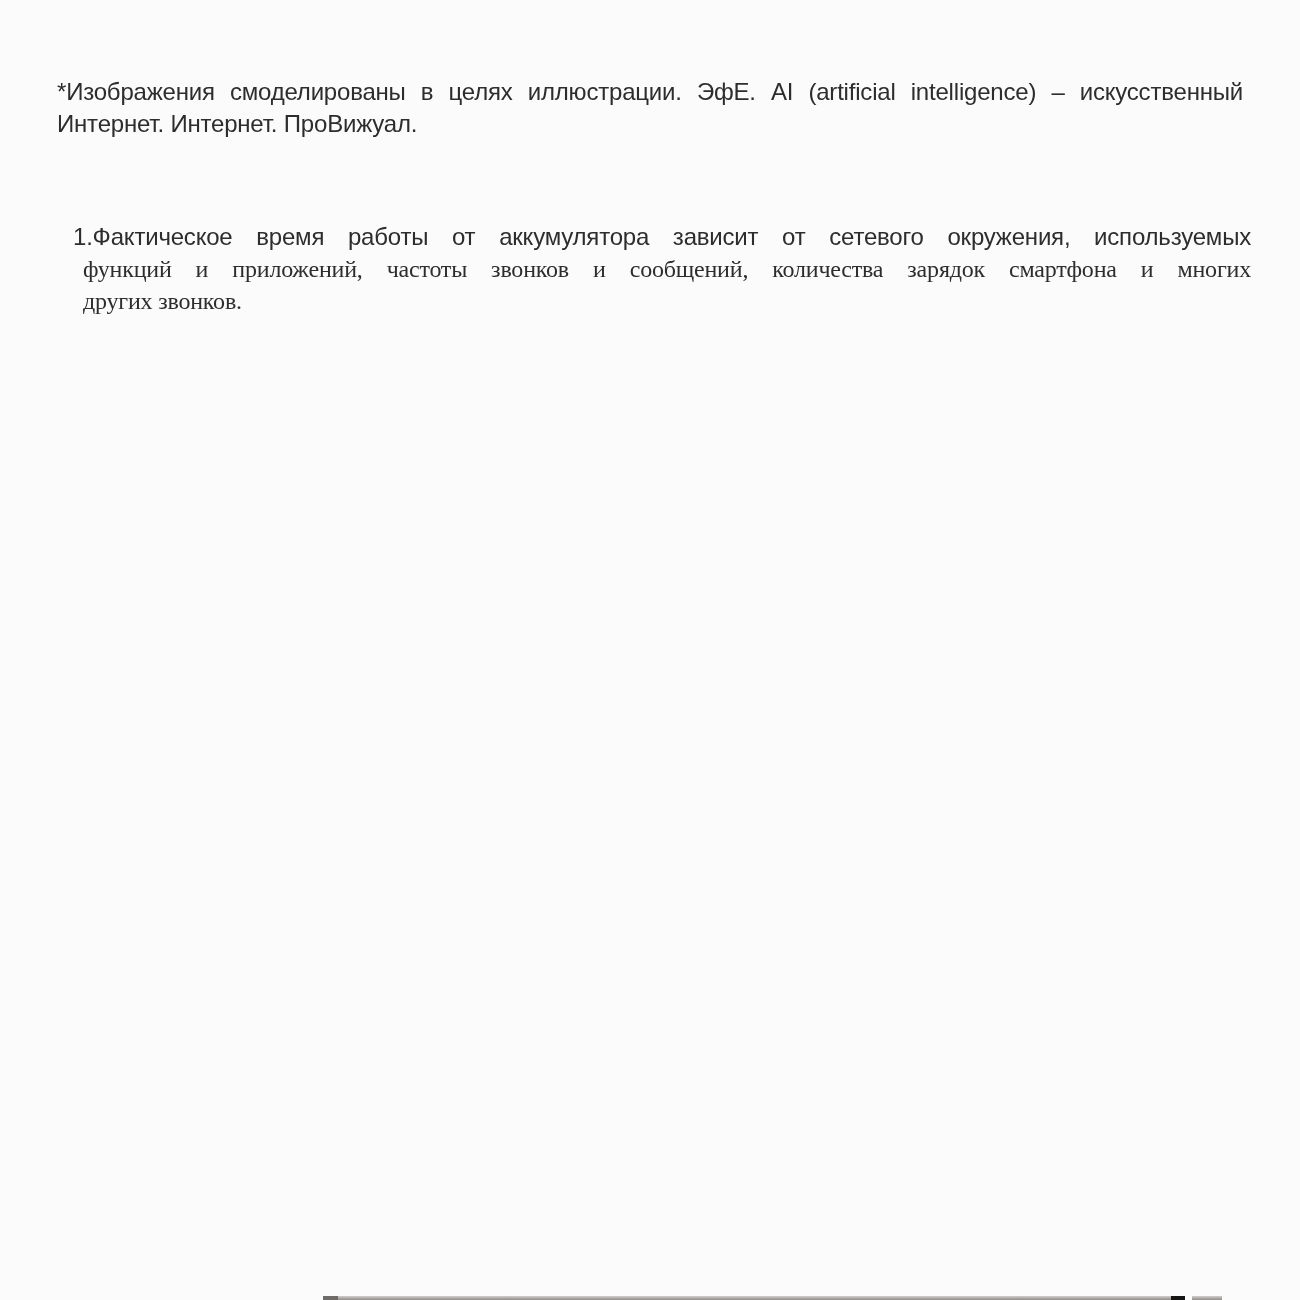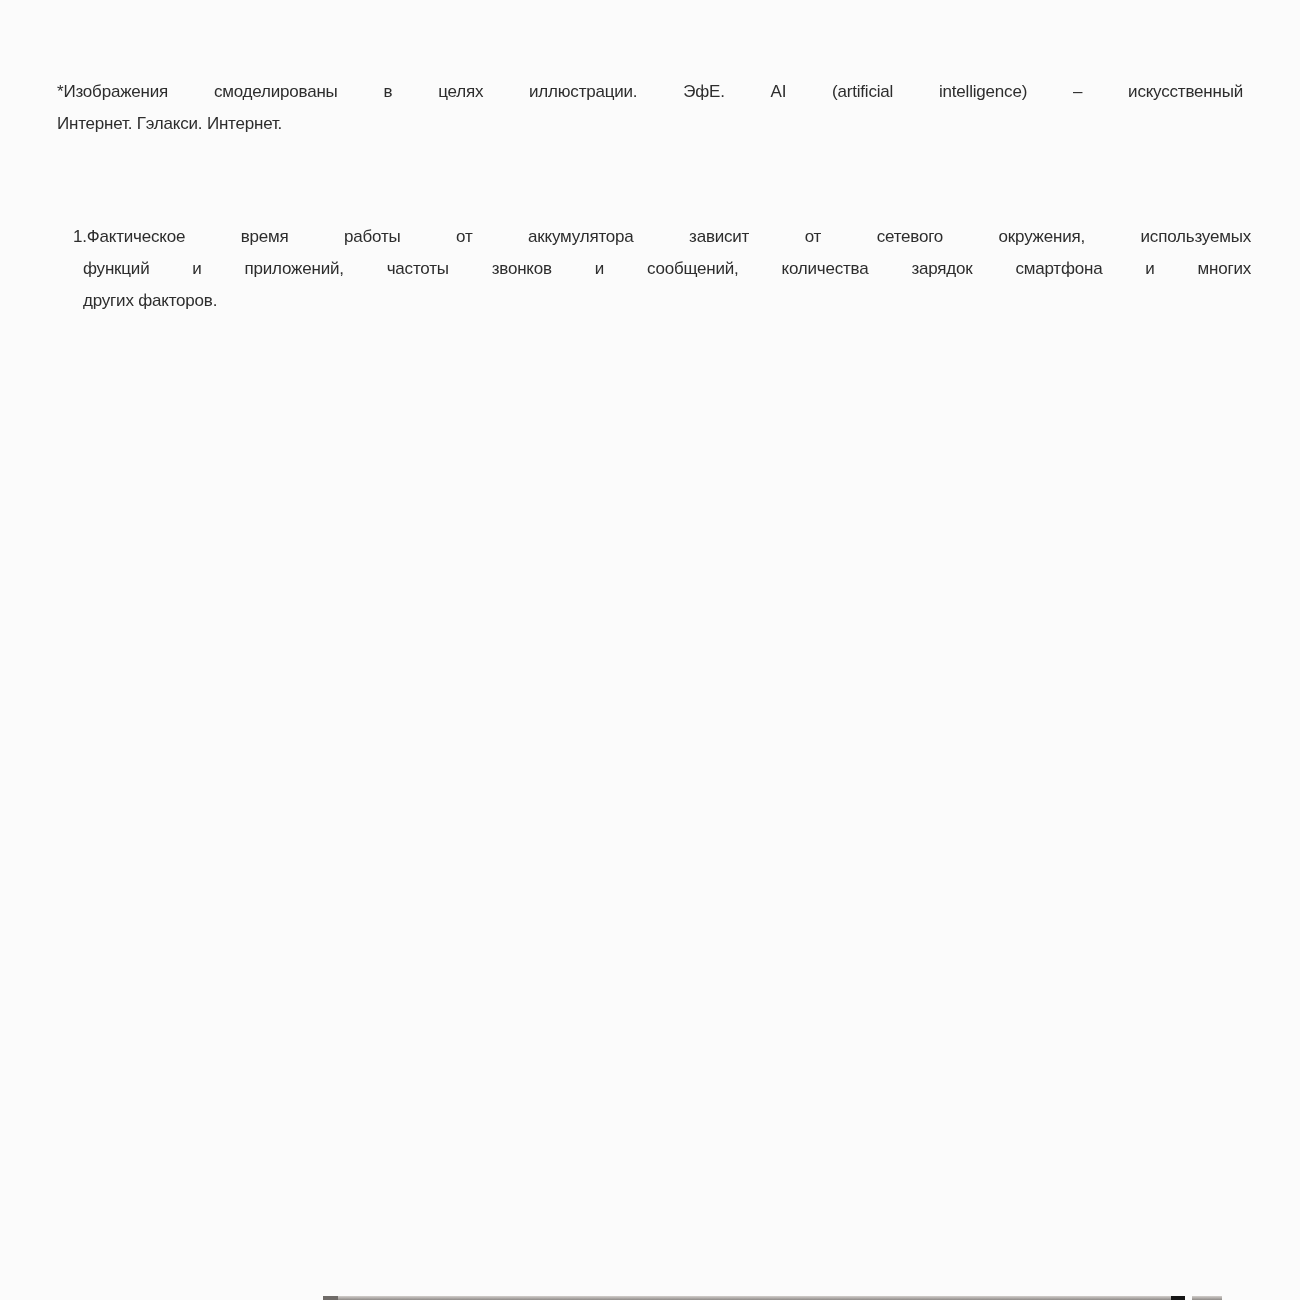--- a/index.html
+++ b/index.html
@@ -21,42 +21,42 @@
     inset: 0;
     background: #fbfbfb;
   }
 
   
   .textblock {
     position: absolute;
     left: 57px;
     width: 1186px;
     color: #2d2d2d;
-    font-size: 17px;
+    font-size: 24px;
     line-height: 32px;
     letter-spacing: -0.2px;
   }
 
   .disclaimer { top: 76px; }
   .footnote   { top: 221px; margin-left: 8px; }
 
   .line {
     white-space: normal;
   }
   .line.just {
     text-align: justify;
     text-align-last: justify;
   }
   .line.last {
     text-align: left;
   }
 
   
   .footnote .fn-first { padding-left: 8px;  }
-  .footnote .fn-cont  { padding-left: 18px; }
+  .footnote .fn-cont  { padding-left: 18px; font-family: Liberation Serif, serif; }
 
   
   .bottom-fragment {
     position: absolute;
     left: 0;
     bottom: 0;
     width: 1300px;
     height: 4px;
   }
   .seg {
@@ -85,27 +85,27 @@
     background: #fbfbfb;
   }
 </style>
 </head>
 <body>
 
 <div class="page">
 
   <section class="textblock disclaimer">
     <p class="line just">*Изображения смоделированы в целях иллюстрации. ЭфЕ. AI (artificial intelligence) – искусственный</p>
-    <p class="line last">Интернет. Гэлакси. Интернет.</p>
+    <p class="line last">Интернет. Интернет. ПроВижуал.</p>
   </section>
 
   <section class="textblock footnote">
     <p class="line just fn-first">1.Фактическое время работы от аккумулятора зависит от сетевого окружения, используемых</p>
     <p class="line just fn-cont">функций и приложений, частоты звонков и сообщений, количества зарядок смартфона и многих</p>
-    <p class="line last fn-cont">других факторов.</p>
+    <p class="line last fn-cont">других звонков.</p>
   </section>
 
   <div class="bottom-fragment">
     <div class="seg seg-base"></div>
     <div class="seg seg-dark-left"></div>
     <div class="seg seg-black"></div>
     <div class="seg seg-gap"></div>
   </div>
 
 </div>

